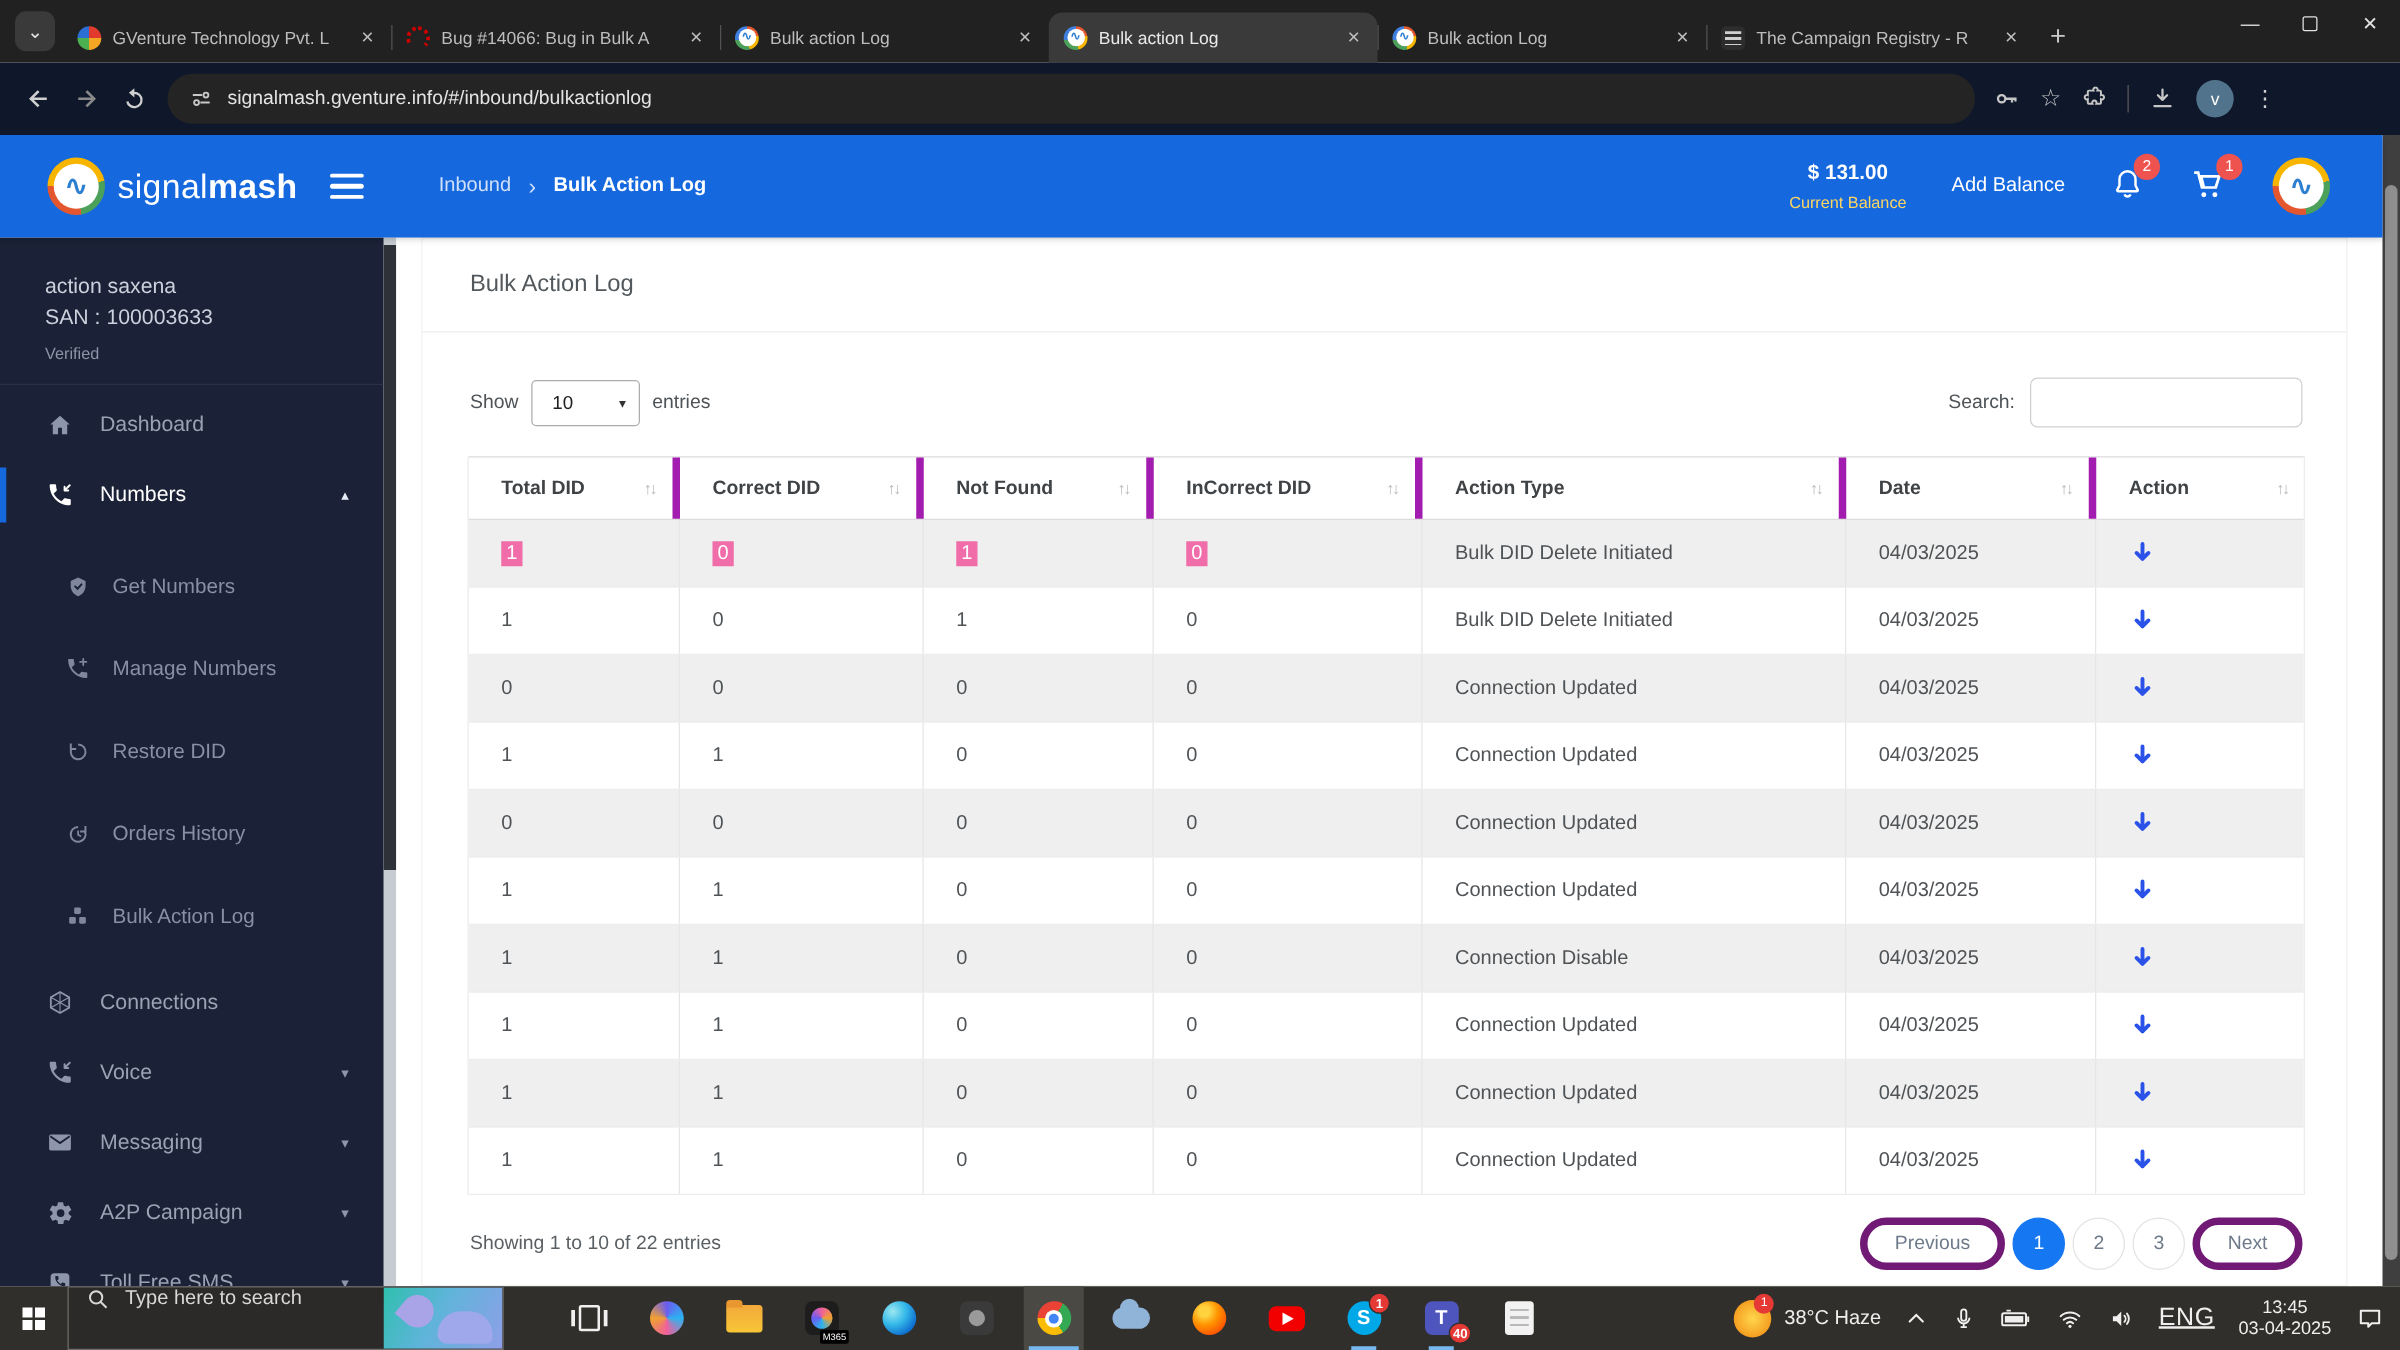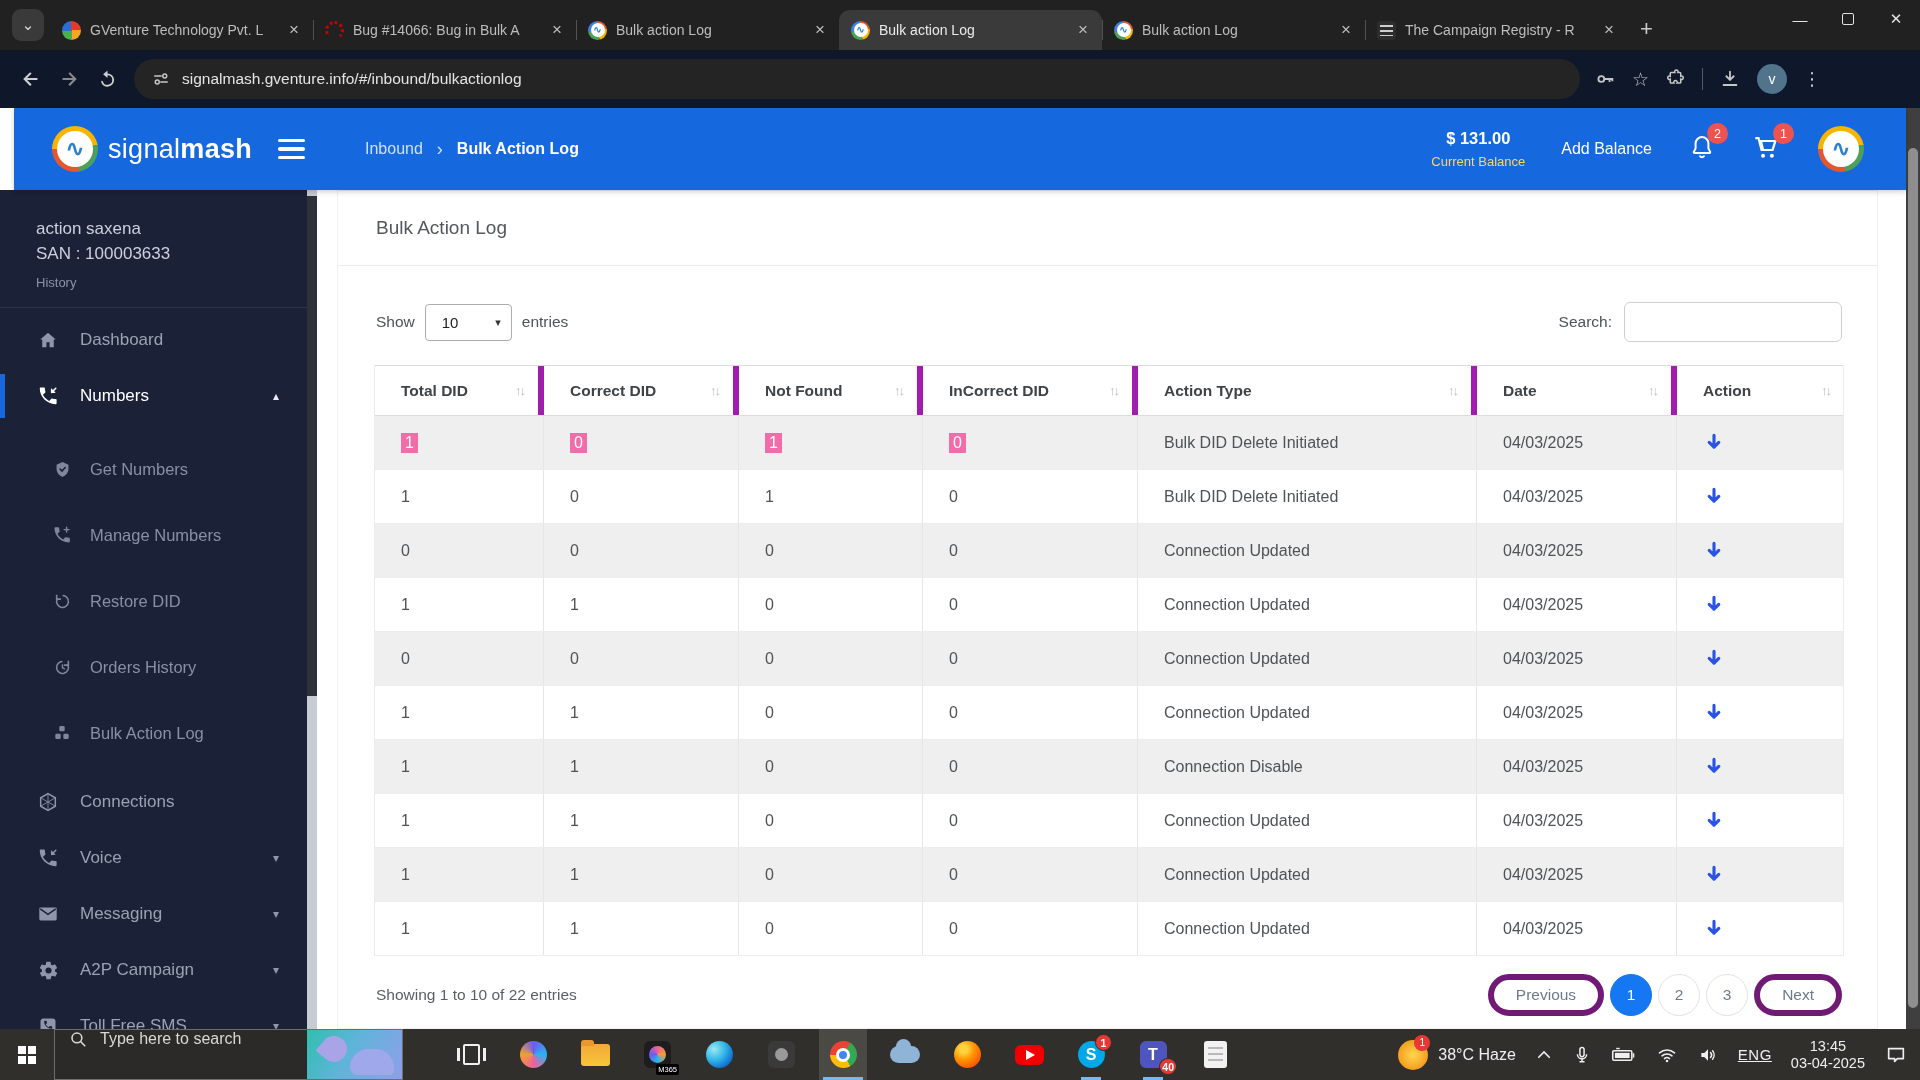--- a/index.html
+++ b/index.html
@@ -31,21 +31,21 @@
   .nav-btn { width:38px; height:38px; display:flex; align-items:center; justify-content:center; flex:none; }
   .omnibox { width:1446px; height:40px; margin-left:8px; background:#242424; border-radius:20px; display:flex; align-items:center; padding:0 18px; gap:12px; }
   .url-text { color:#e4e4e4; font-size:15.5px; }
   .toolbar-right { display:flex; align-items:center; margin-left:14px; gap:16px; }
   .tb-divider { width:1px; height:22px; background:#5a5a5a; }
   .profile-chip { width:30px; height:30px; border-radius:50%; background:#51748c; color:#fff; display:flex; align-items:center; justify-content:center; font-size:14px; }
   .kebab { color:#d0d0d0; font-size:18px; }
   .star-glyph { color:#c6c6c6; font-size:19px; }
 
   
-  .app-header { position:absolute; top:108px; left:14px; right:14px; height:82px; background:#1568de; display:flex; align-items:center; box-shadow:0 2px 5px rgba(0,0,0,.18); z-index:3; }
+  .app-header { position:absolute; top:108px; left:0; right:14px; height:82px; background:#1568de; display:flex; align-items:center; box-shadow:0 2px 5px rgba(0,0,0,.18); z-index:3; }
   .brand { width:307px; flex:none; display:flex; align-items:center; padding-left:38px; }
   .brand-logo, .avatar-logo { width:46px; height:46px; border-radius:50%; background:conic-gradient(#f7b500 0 22%,#4ba05a 22% 47%,#e4572e 47% 75%,#f7b500 75%); position:relative; flex:none; }
   .brand-logo::after, .avatar-logo::after { content:"∿"; position:absolute; inset:5px; border-radius:50%; background:#fff; color:#2d7fd0; font-weight:bold; font-size:22px; line-height:36px; text-align:center; }
   .brand-name { margin-left:10px; color:#fff; font-size:27px; letter-spacing:.3px; }
   .brand-name b { font-weight:700; } .brand-name span { font-weight:300; }
   .hamburger { margin-left:auto; margin-right:16px; display:flex; flex-direction:column; gap:5px; }
   .hamburger i { width:27px; height:3.2px; background:#fff; border-radius:2px; display:block; }
   .breadcrumb { display:flex; align-items:center; gap:14px; margin-left:44px; font-size:16px; }
   .crumb-light { color:#cfe0f8; }
   .crumb-sep { color:#cfe0f8; font-size:18px; }
@@ -156,21 +156,21 @@
   .ic-skype::before { content:"S"; position:absolute; inset:0; color:#fff; font-weight:700; font-size:16px; line-height:27px; text-align:center; }
   .ic-teams { border-radius:6px; background:#4e55bd; }
   .ic-teams::before { content:"T"; position:absolute; inset:0; color:#fff; font-weight:700; font-size:16px; line-height:27px; text-align:center; }
   .ic-notes { width:23px; height:27px; border-radius:3px; background:#f2f2f2; }
   .ic-notes::before { content:""; position:absolute; left:4px; right:4px; top:6px; height:14px; background:repeating-linear-gradient(#b9b9b9 0 2px, #f2f2f2 2px 6px); }
 
   .tray { margin-left:auto; display:flex; align-items:center; gap:19px; padding-right:12px; color:#efefef; }
   .weather { display:flex; align-items:center; gap:10px; position:relative; font-size:16px; }
   .weather-icon { width:30px; height:30px; border-radius:50%; background:radial-gradient(#ffd74d,#f59e20 70%,#e8881a); position:relative; }
   .weather-badge { position:absolute; top:-5px; left:16px; min-width:16px; height:16px; border-radius:50%; background:#e53935; color:#fff; font-size:10px; display:flex; align-items:center; justify-content:center; }
-  .lang { font-size:15px; letter-spacing:.5px;text-decoration:underline; }
+  .lang { font-size:20px; letter-spacing:.5px;text-decoration:underline; }
   .clock { text-align:center; font-size:14.5px; line-height:17px; }
   svg.tray-ic { display:block; }
 </style>
 </head>
 <body>
 
 <div class="tabstrip">
   <div class="tab-search-btn">⌄</div>
   <div class="tabs" id="tabs">
       <div class="tab">
@@ -304,21 +304,21 @@
       <span class="count-badge">1</span>
     </div>
     <div class="avatar-logo"></div>
   </div>
 </div>
 
 <div class="sidebar">
   <div class="user-block">
     <div class="user-name">action saxena</div>
     <div class="user-san">SAN : 100003633</div>
-    <div class="user-status">History</div>
+    <div class="user-status">Verified</div>
   </div>
   <div class="side-divider"></div>
   <div class="menu" id="menu">
       <div class="menu-item">
         <span class="mi-icon">
           <svg width="22" height="22" viewBox="0 0 24 24">
             <path d="M3.5 11.5 12 4l8.5 7.5h-2.2V20h-4.6v-5.6H10.3V20H5.7v-8.5z" fill="currentColor"></path>
           </svg>
         </span>
         <span>Dashboard</span>

